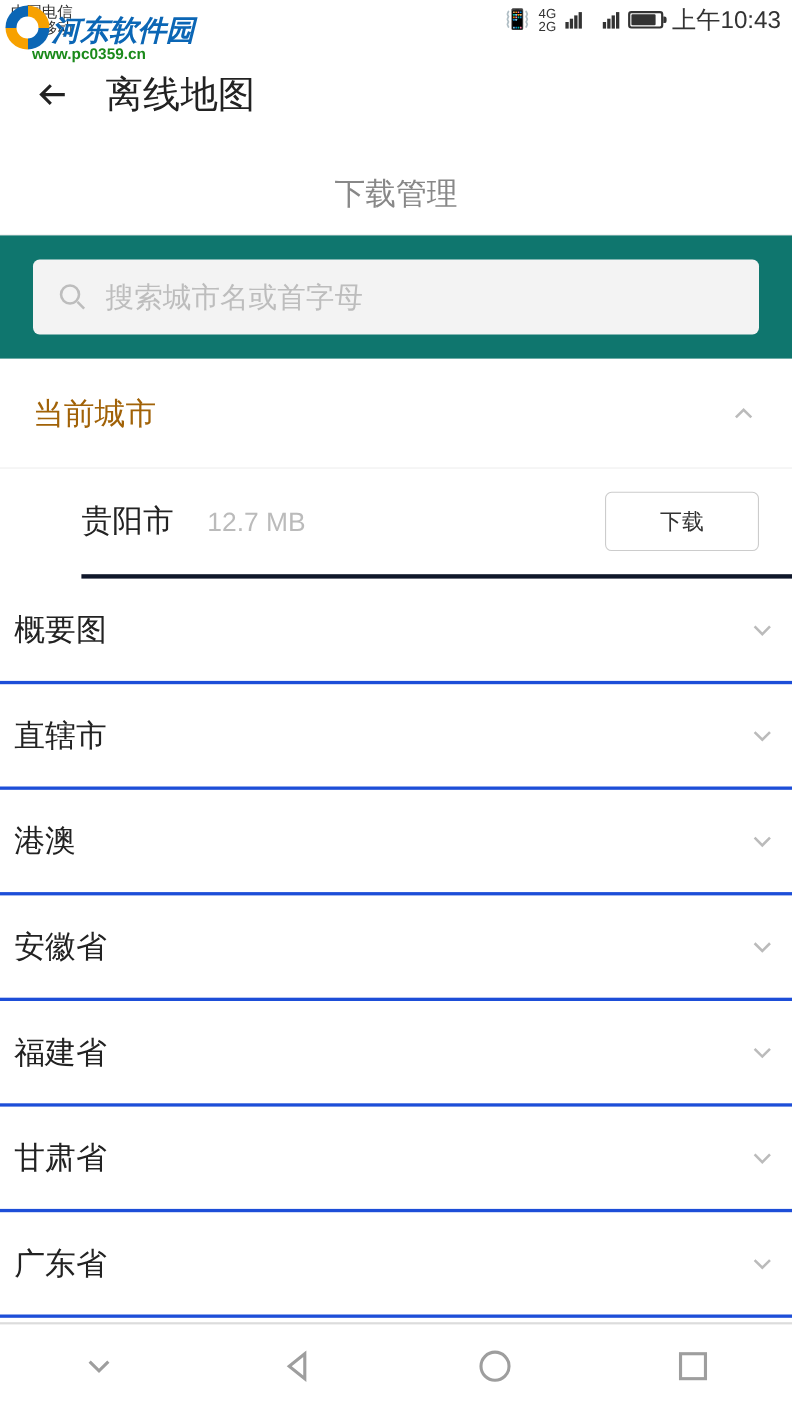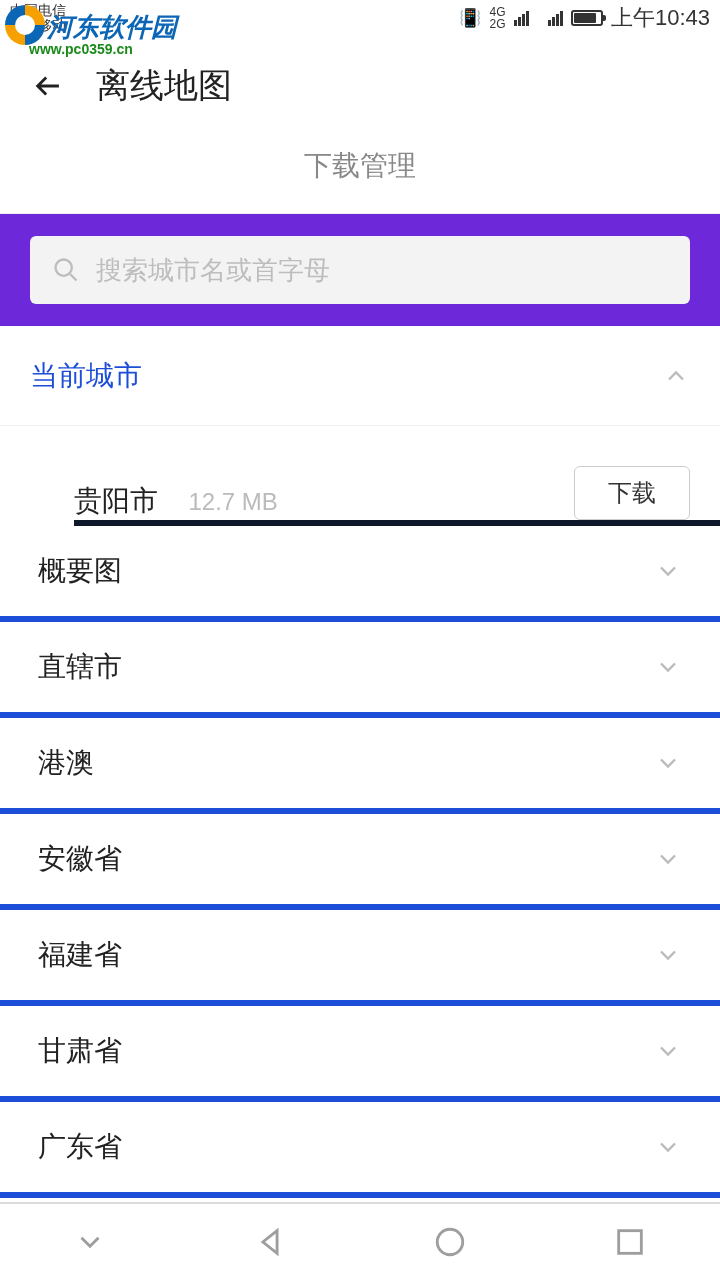--- a/index.html
+++ b/index.html
@@ -23,42 +23,42 @@
   .wm-text1 { font-size: 26px; font-weight: bold; font-style: italic; color: #0b66b5; }
   .wm-text2 { font-size: 14px; font-weight: bold; color: #1a8a1a; margin-left: 24px; margin-top: -4px; }
 
   
   .header { height: 100px; display: flex; align-items: center; padding: 0 30px; }
   .back-btn { width: 38px; height: 38px; display: flex; align-items: center; justify-content: center; }
   .back-arrow { width: 34px; height: 34px; }
   .header-title { font-size: 34px; font-weight: 500; color: #222; margin-left: 28px; }
 
   
-  .tabs { height: 78px; display: flex; align-items: center; justify-content: center; gap: 60px; border-bottom: 1px solid #eee; }
+  .tabs { height: 78px; display: flex; align-items: flex-end; justify-content: center; gap: 60px; border-bottom: 1px solid #eee; }
   .tab { font-size: 28px; color: #888; padding: 0 6px 18px; position: relative; }
   .tab.active { color: #ff7a00; }
   .tab.active::after { content: ""; position: absolute; left: -10px; right: -10px; bottom: -1px; height: 5px; background: #ff7a00; }
 
   
-  .search-wrap { padding: 22px 30px; background: #6d28d9; }
+  .search-wrap { padding: 22px 30px; background: #0f766e; }
   .search-box { height: 68px; background: #f3f3f3; border-radius: 6px; display: flex; align-items: center; padding: 0 22px; gap: 16px; }
   .search-icon { width: 28px; height: 28px; flex: none; }
   .search-input { border: none; background: transparent; outline: none; font-size: 26px; color: #333; flex: 1; }
   .search-input::placeholder { color: #bdbdbd; }
 
   
   .section-header { height: 100px; display: flex; align-items: center; justify-content: space-between; padding: 0 30px; border-bottom: 1px solid #eee; }
-  .section-title { font-size: 28px; color: #1d4ed8; }
+  .section-title { font-size: 28px; color: #a16207; }
   .chevron { width: 28px; height: 28px; color: #bbb; }
-  .city-row-inner { height: 100px; display: flex; align-items: flex-end; justify-content: space-between; padding-right: 30px; border-bottom: 6px solid #0f172a; margin-left: 74px; }
+  .city-row-inner { height: 100px; display: flex; align-items: center; justify-content: space-between; padding-right: 30px; border-bottom: 4px solid #0f172a; margin-left: 74px; }
   .city-name { font-size: 28px; color: #222; }
   .city-size { font-size: 24px; color: #bbb; margin-left: 26px; }
-  .dl-btn { width: 116px; height: 54px; border: 1px solid #ccc; border-radius: 6px; display: flex; align-items: center; justify-content: center; font-size: 24px; color: #333; background: #fff; }
-
-  .list-row { height: 96px; display: flex; align-items: center; justify-content: space-between; padding: 0 38px; border-bottom: 6px solid #1d4ed8; }
+  .dl-btn { width: 140px; height: 54px; border: 1px solid #ccc; border-radius: 6px; display: flex; align-items: center; justify-content: center; font-size: 20px; color: #333; background: #fff; }
+
+  .list-row { height: 96px; display: flex; align-items: center; justify-content: space-between; padding: 0 13px; border-bottom: 3px solid #1d4ed8; }
   .list-label { font-size: 28px; color: #222; }
 
   
   .annotation { position: absolute; pointer-events: none; z-index: 20; }
 
   
   .navbar { position: absolute; left: 0; right: 0; bottom: 0; height: 78px; border-top: 2px solid #dcdcdc; display: flex; align-items: center; justify-content: space-around; background: #fff; }
   .nav-btn { width: 36px; height: 36px; display: flex; align-items: center; justify-content: center; color: #9e9e9e; }
   .nav-svg { width: 34px; height: 34px; }
 </style>

